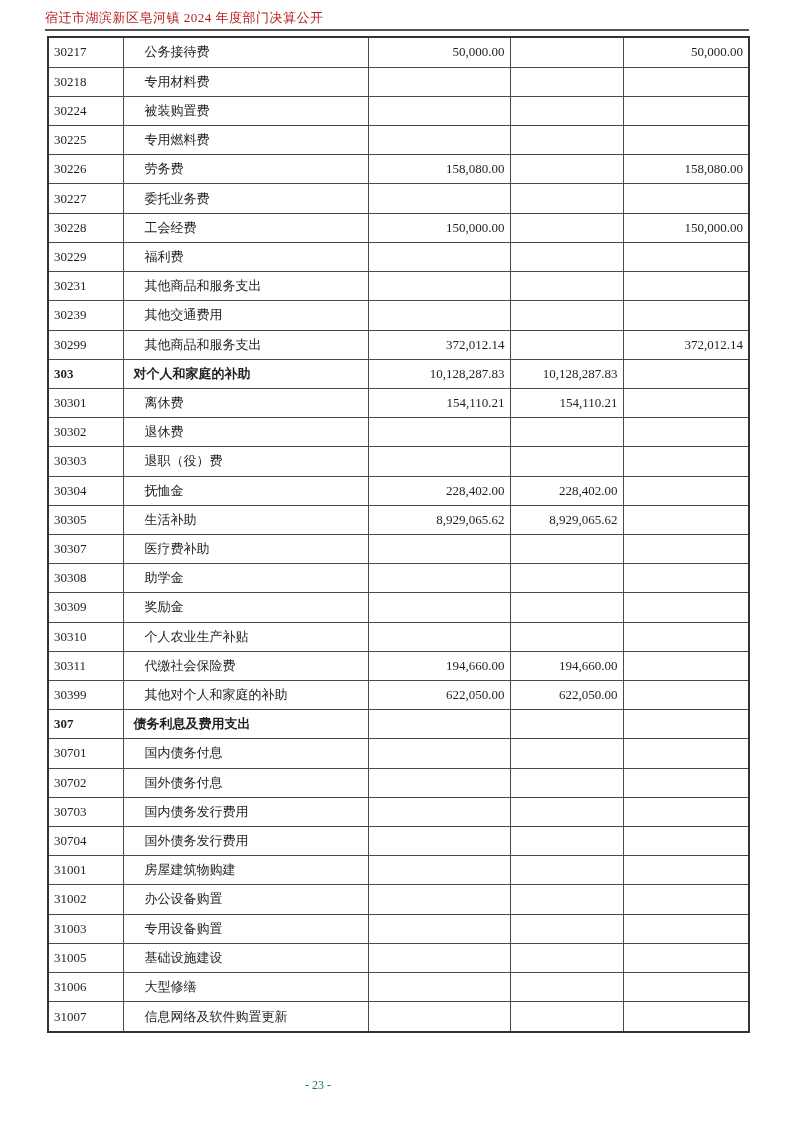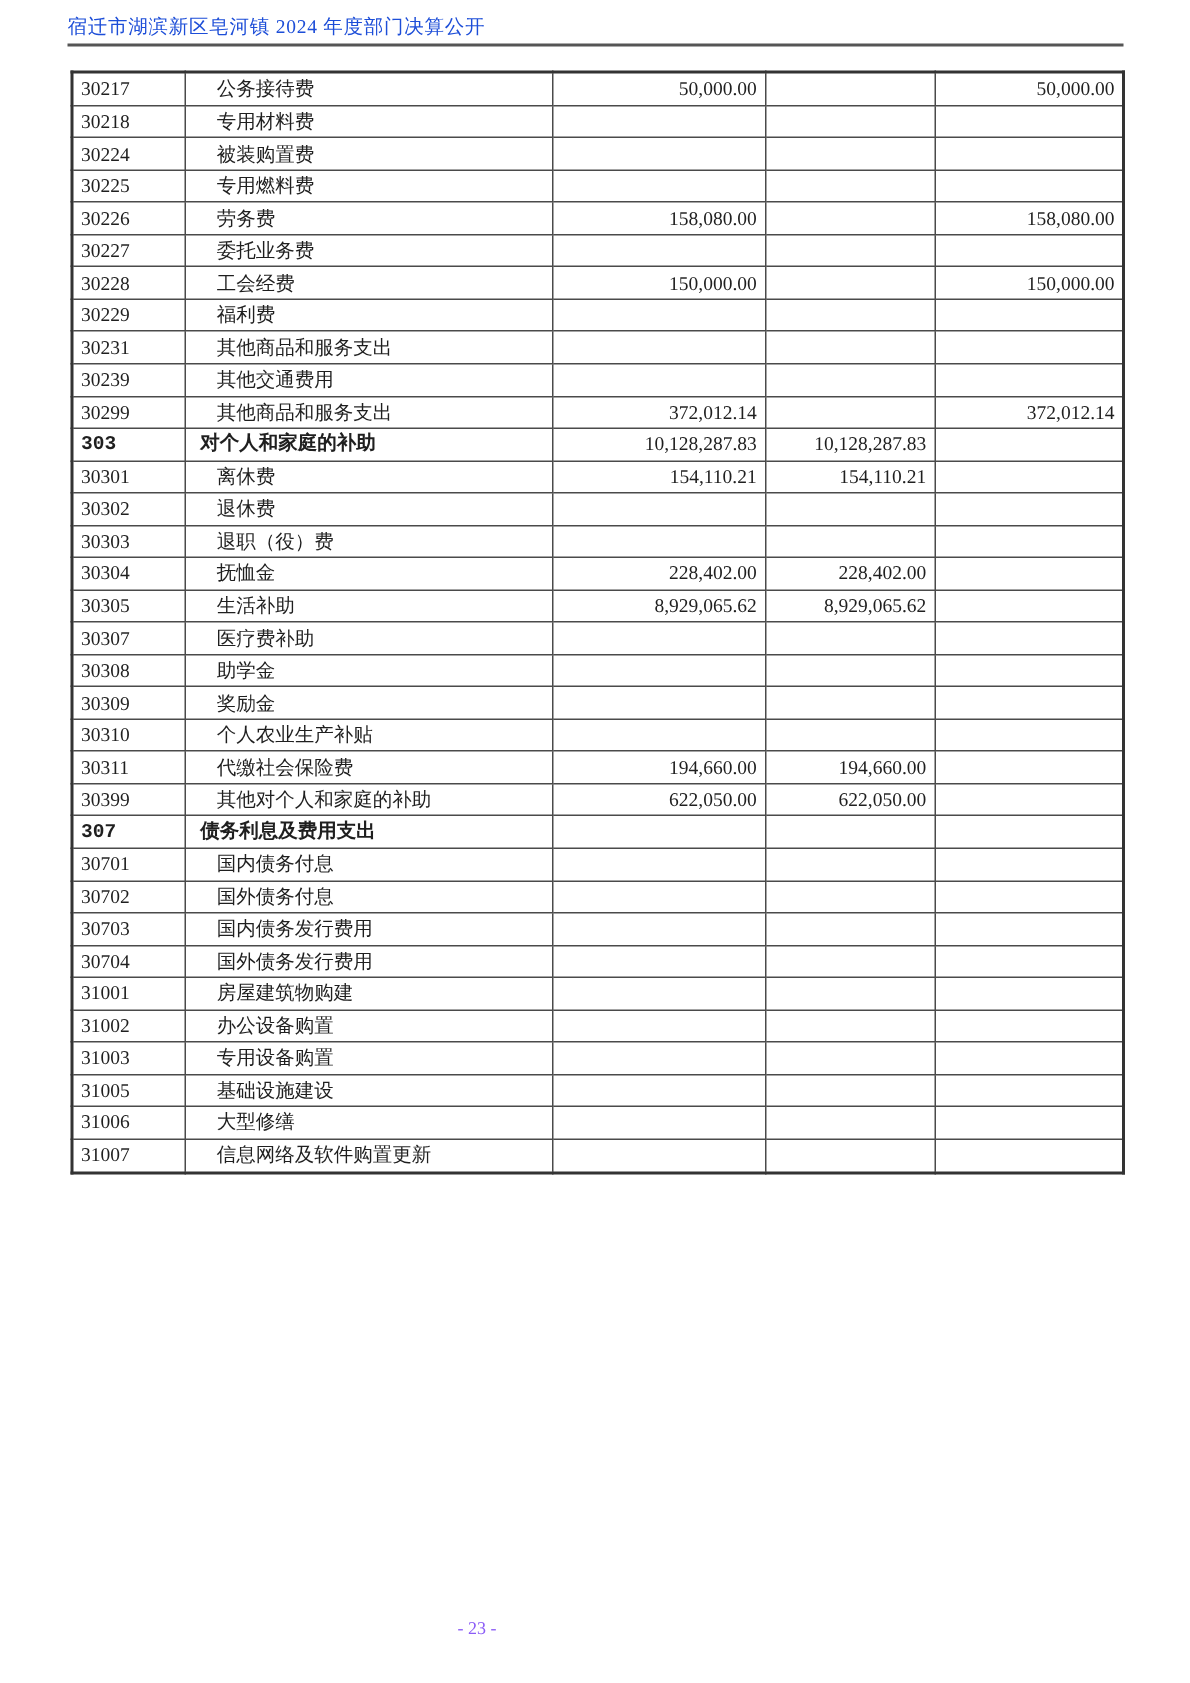--- a/index.html
+++ b/index.html
@@ -11,60 +11,60 @@
     position: relative;
     overflow: hidden;
   }
   .page { position: absolute; inset: 0; background: #ffffff; }
 
   .doc-header {
     position: absolute;
     left: 45px; top: 10px; width: 704px;
     font-size: 13px;
     letter-spacing: 0.5px;
-    color: #1d4ed8;
+    color: #b91c1c;
     line-height: 16px;
   }
   .doc-header-rule {
     position: absolute;
     left: 45px; top: 29px; width: 704px; height: 0;
     border-top: 2px solid #555;
   }
 
   table.grid {
     position: absolute;
-    left: 47px; top: 47px;
-    width: 701px; height: 736px;
+    left: 47px; top: 36px;
+    width: 701px; height: 997px;
     border-collapse: collapse;
     table-layout: fixed;
   }
   table.grid td {
     border: 1px solid #4a4a4a;
     border-top-width: 1.5px;
     border-bottom-width: 1.5px;
     font-size: 13px;
     line-height: 14px;
     vertical-align: middle;
     white-space: nowrap;
     overflow: hidden;
     color: #1f1f1f;
   }
   table.grid { border: 2px solid #333; }
   td.c-code  { padding-left: 5px; text-align: left; }
   td.c-label { padding-left: 21px; text-align: left; }
   td.c-num   { padding-right: 5px; text-align: right; }
-  tr.section td.c-code, tr.section td.c-label { font-weight: bold; font-family: Liberation Mono, monospace; }
+  tr.section td.c-code, tr.section td.c-label { font-weight: bold; }
   tr.section td.c-label { padding-left: 10px; }
 
   .page-footer {
     position: absolute;
     left: 0; top: 1078px; width: 636px;
     text-align: center;
     font-size: 12px;
-    color: #8b5cf6;
+    color: #15803d;
   }
 </style>
 </head>
 <body>
 
 <div class="page">
 
   <div class="doc-header">宿迁市湖滨新区皂河镇 2024 年度部门决算公开</div>
   <div class="doc-header-rule"></div>
 

